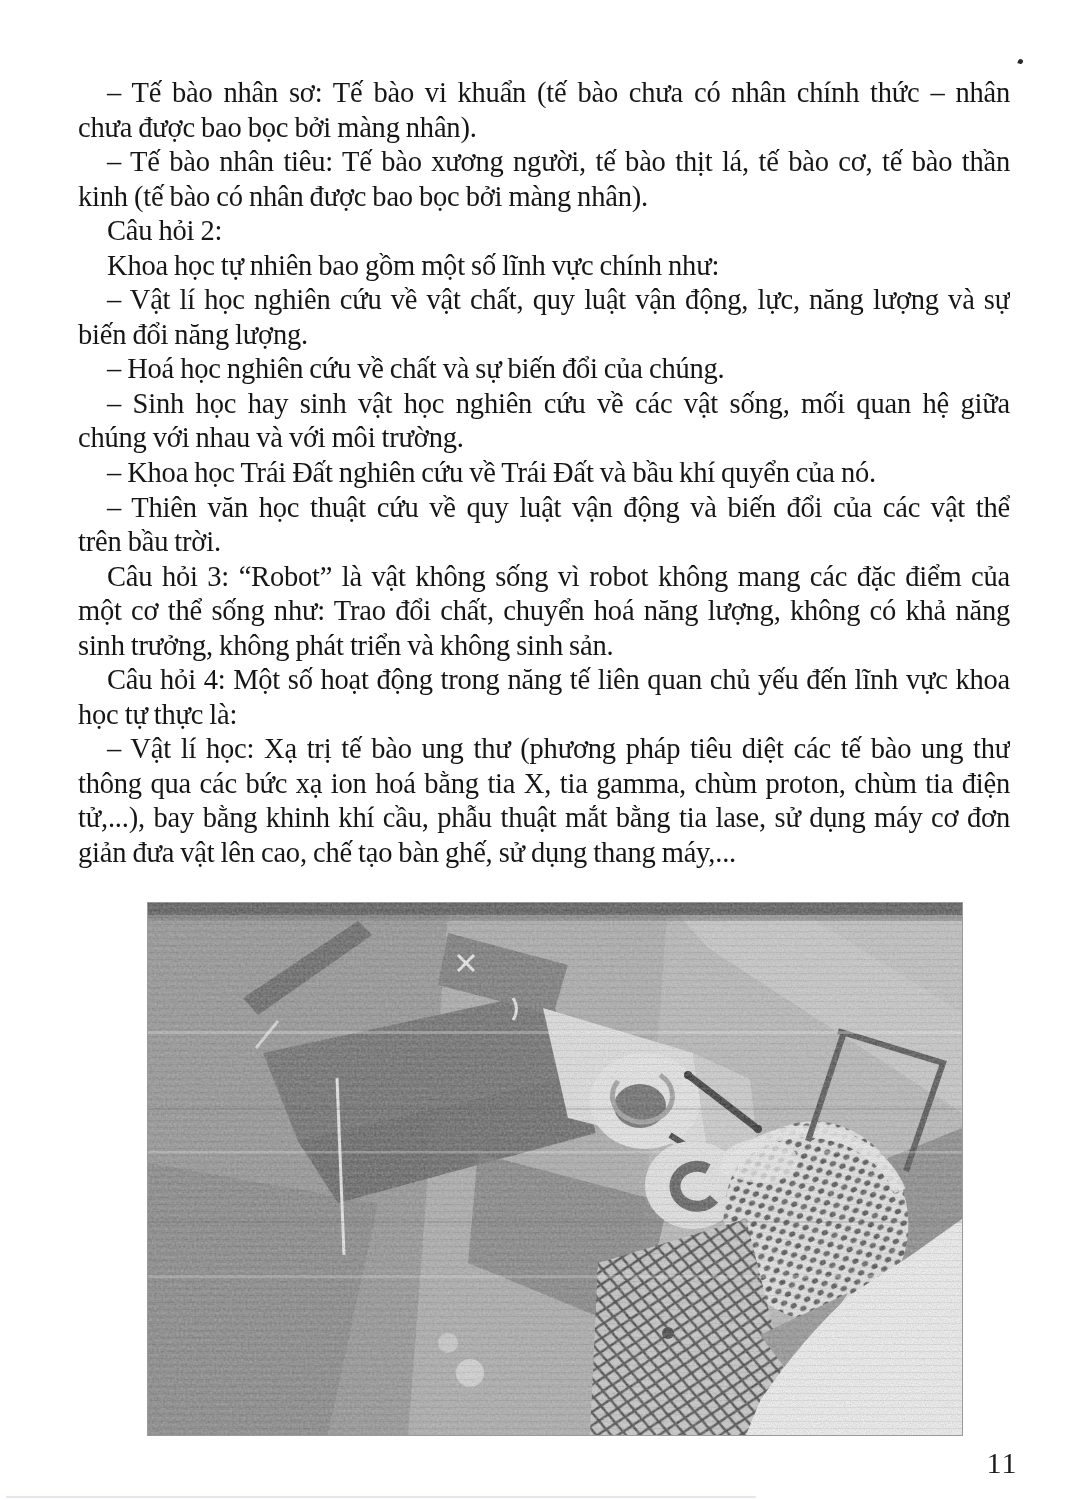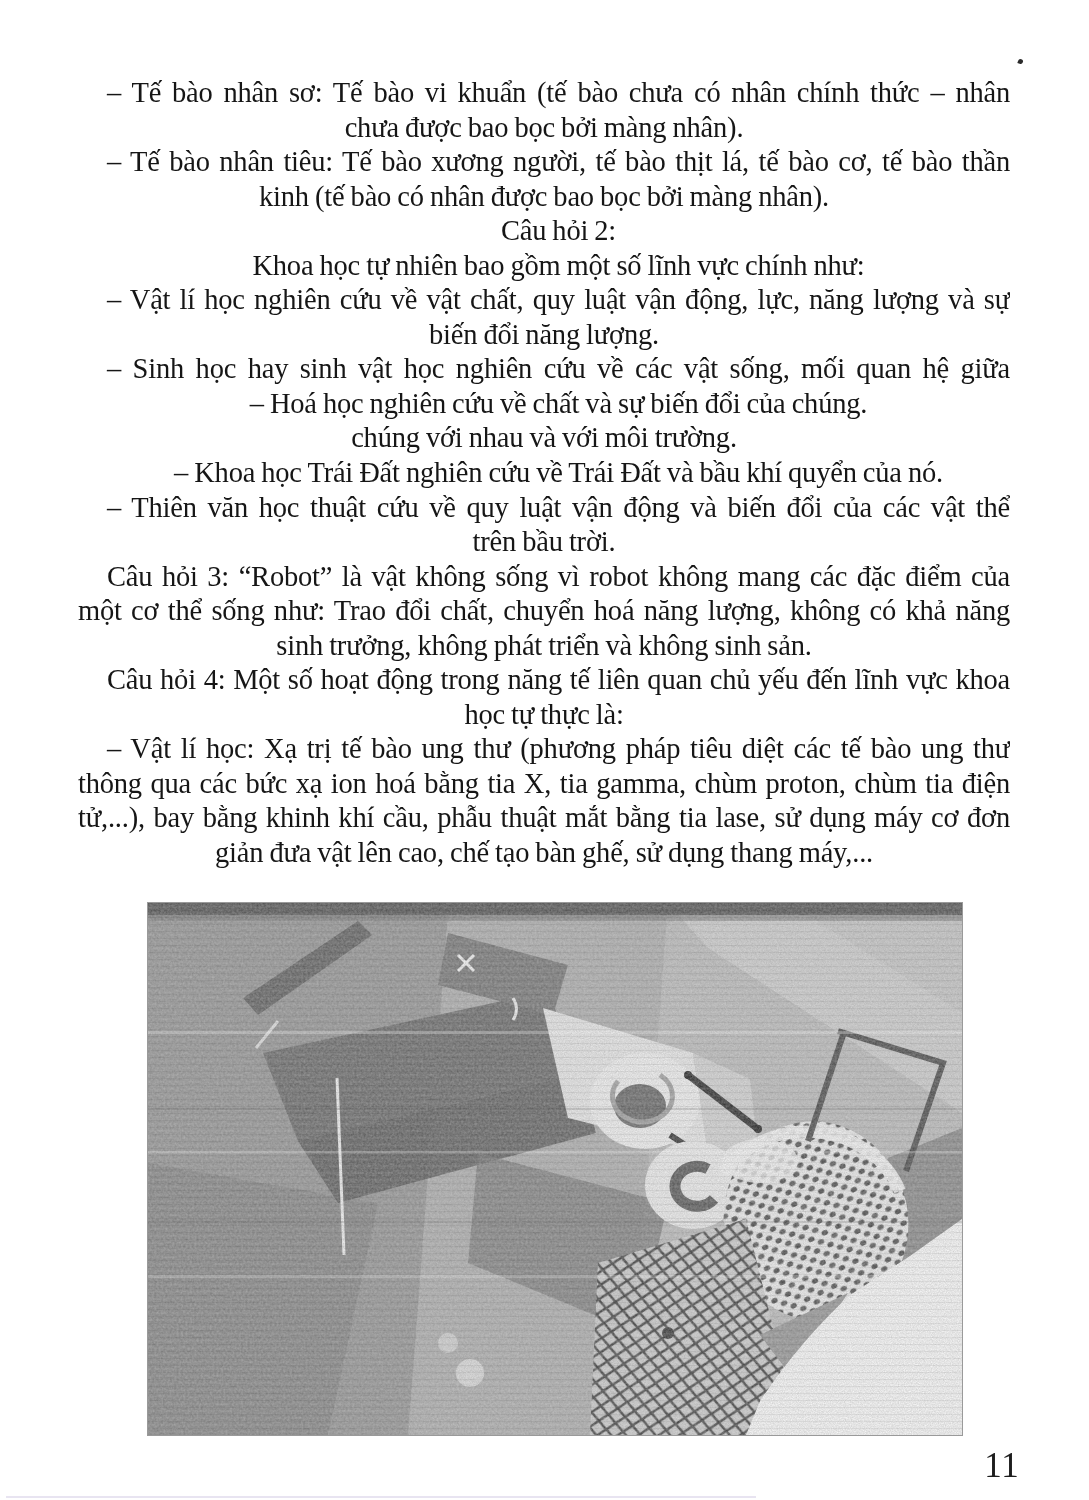--- a/index.html
+++ b/index.html
@@ -16,35 +16,34 @@
     left:78px;top:76px;width:932px;
   }
   .line{
     font-size:28.5px;
     line-height:34.55px;
     height:34.55px;
     overflow:hidden;
     letter-spacing:-0.2px;
     word-spacing:-0.8px;
     white-space:normal;
-    text-align:center;
   }
   .jl{text-align:justify;text-align-last:justify;}
   .ind{padding-left:29px;}
   .plus{padding-left:48px;}
   .line b{font-weight:normal;}
   .photo{
     position:absolute;left:148px;top:903px;width:814px;height:532px;
     outline:1px solid #9a9a9a;
     background:#ababab;
   }
   .photo svg{display:block;}
   .pagenum{
     position:absolute;left:972px;top:1446px;width:60px;
-    font-size:35px;letter-spacing:1px;color:#1d1d1d;text-align:center;
+    font-size:30px;letter-spacing:1px;color:#1d1d1d;text-align:center;
     font-family:"Liberation Serif","DejaVu Serif",serif;
   }
   .dot-artifact{
     position:absolute;left:1018px;top:59px;width:5px;height:5px;
     background:#2b2b2b;border-radius:50% 50% 50% 0;transform:rotate(20deg);
   }
   .bottom-artifact{
     position:absolute;left:6px;top:1496px;width:750px;height:2px;
     background:#cdc3e0;opacity:.45;
   }
@@ -54,22 +53,22 @@
 
 <div class="textblock">
   <div class="line ind jl"><span>– Tế bào nhân sơ: Tế bào vi khuẩn (tế bào chưa có nhân chính thức – nhân</span></div>
   <div class="line"><span>chưa được bao bọc bởi màng nhân).</span></div>
   <div class="line ind jl"><span>– Tế bào nhân tiêu: Tế bào xương người, tế bào thịt lá, tế bào cơ, tế bào thần</span></div>
   <div class="line"><span>kinh (tế bào có nhân được bao bọc bởi màng nhân).</span></div>
   <div class="line ind"><b>Câu hỏi 2:</b></div>
   <div class="line ind"><span>Khoa học tự nhiên bao gồm một số lĩnh vực chính như:</span></div>
   <div class="line ind jl"><span>– Vật lí học nghiên cứu về vật chất, quy luật vận động, lực, năng lượng và sự</span></div>
   <div class="line"><span>biến đổi năng lượng.</span></div>
+  <div class="line ind"><span>– Hoá học nghiên cứu về chất và sự biến đổi của chúng.</span></div>
   <div class="line ind jl"><span>– Sinh học hay sinh vật học nghiên cứu về các vật sống, mối quan hệ giữa</span></div>
-  <div class="line ind"><span>– Hoá học nghiên cứu về chất và sự biến đổi của chúng.</span></div>
   <div class="line"><span>chúng với nhau và với môi trường.</span></div>
   <div class="line ind"><span>– Khoa học Trái Đất nghiên cứu về Trái Đất và bầu khí quyển của nó.</span></div>
   <div class="line ind jl"><span>– Thiên văn học thuật cứu về quy luật vận động và biến đổi của các vật thể</span></div>
   <div class="line"><span>trên bầu trời.</span></div>
   <div class="line ind jl"><b>Câu hỏi 3:</b><span> “Robot” là vật không sống vì robot không mang các đặc điểm của</span></div>
   <div class="line jl"><span>một cơ thể sống như: Trao đổi chất, chuyển hoá năng lượng, không có khả năng</span></div>
   <div class="line"><span>sinh trưởng, không phát triển và không sinh sản.</span></div>
   <div class="line ind jl"><b>Câu hỏi 4:</b><span> Một số hoạt động trong năng tế liên quan chủ yếu đến lĩnh vực khoa</span></div>
   <div class="line"><span>học tự thực là:</span></div>
   <div class="line ind jl"><span>– Vật lí học: Xạ trị tế bào ung thư (phương pháp tiêu diệt các tế bào ung thư</span></div>

